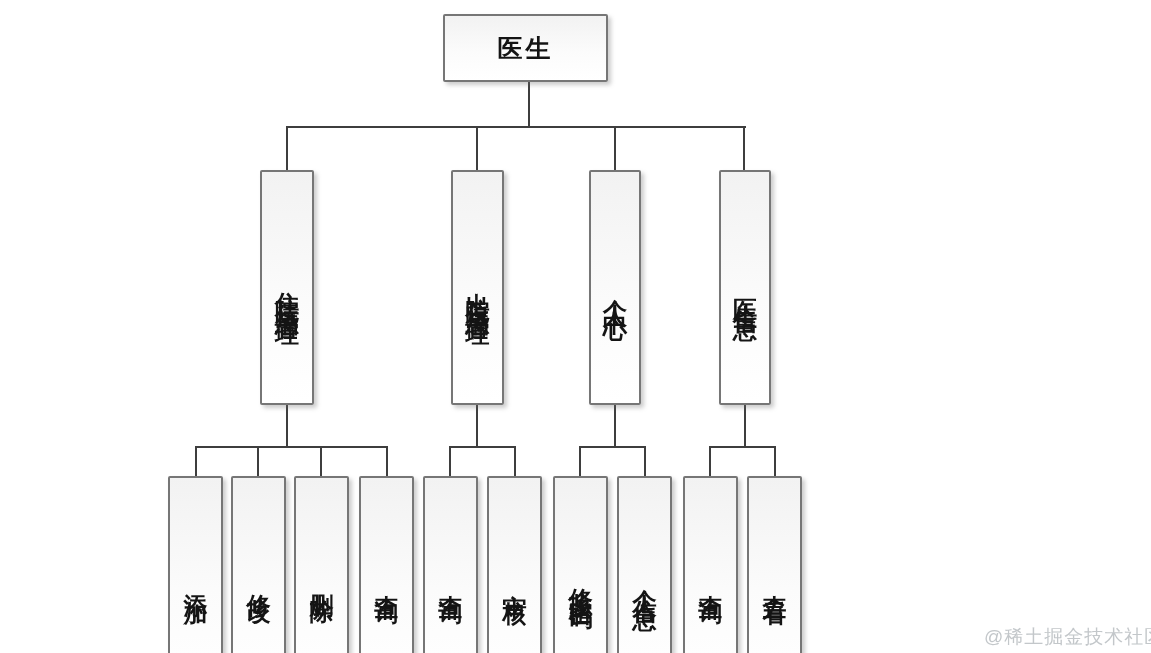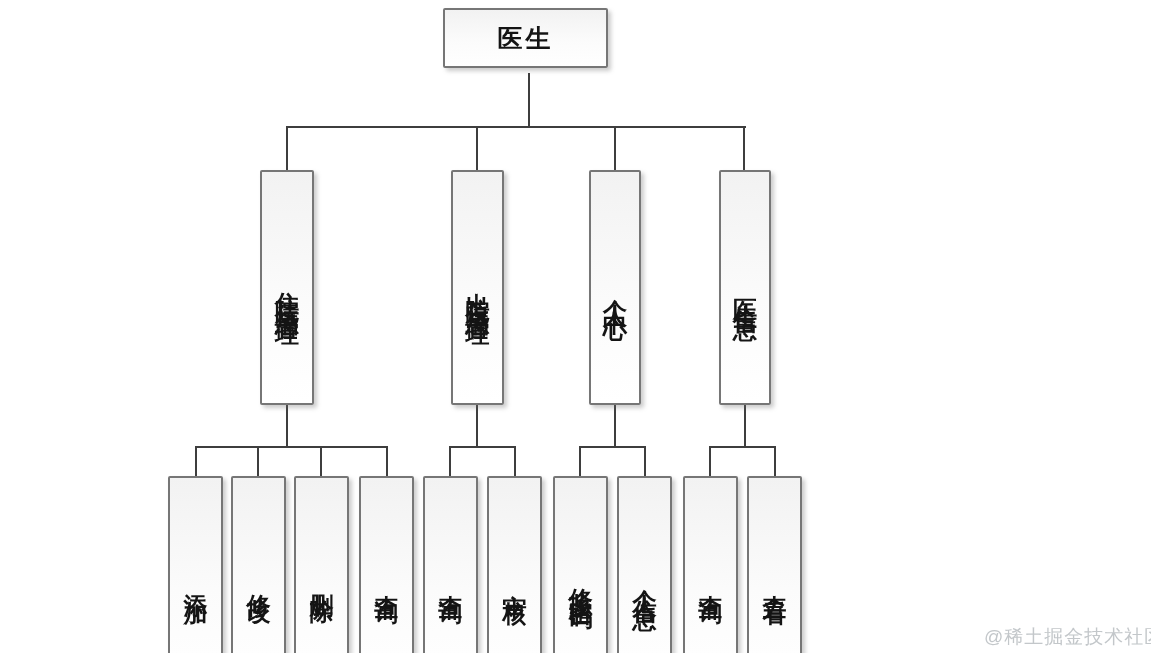--- a/index.html
+++ b/index.html
@@ -79,21 +79,21 @@
   <div class="line" style="left:614px;top:405px;width:2px;height:43px"></div>
   <div class="line" style="left:579px;top:446px;width:67px;height:2px"></div>
   <div class="line" style="left:579px;top:446px;width:2px;height:31px"></div>
   <div class="line" style="left:644px;top:446px;width:2px;height:31px"></div>
 
   <div class="line" style="left:744px;top:405px;width:2px;height:43px"></div>
   <div class="line" style="left:709px;top:446px;width:67px;height:2px"></div>
   <div class="line" style="left:709px;top:446px;width:2px;height:31px"></div>
   <div class="line" style="left:774px;top:446px;width:2px;height:31px"></div>
 
-  <div class="node" style="left:443px;top:8px;width:165px;height:60px">
+  <div class="node" style="left:443px;top:14px;width:165px;height:68px">
     <span class="root-label">医生</span>
   </div>
 
   <div class="node" style="left:260px;top:170px;width:54px;height:235px">
     <span class="vlabel">住院信息管理</span>
   </div>
   <div class="node" style="left:451px;top:170px;width:53px;height:235px">
     <span class="vlabel">出院信息管理</span>
   </div>
   <div class="node" style="left:589px;top:170px;width:52px;height:235px">

